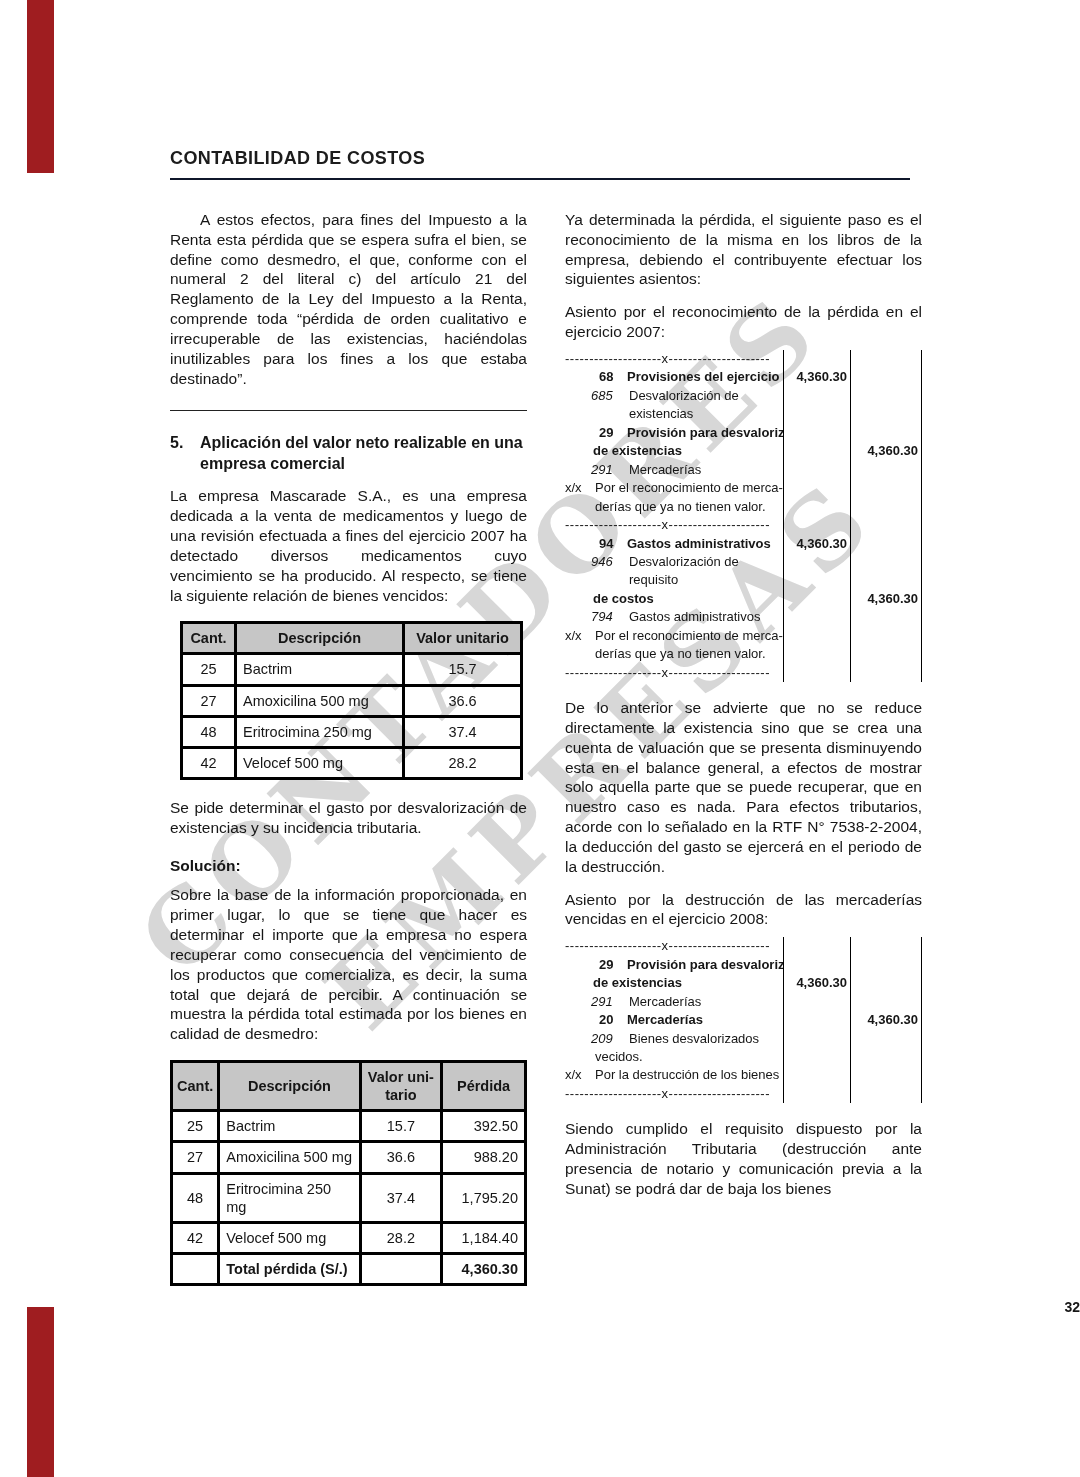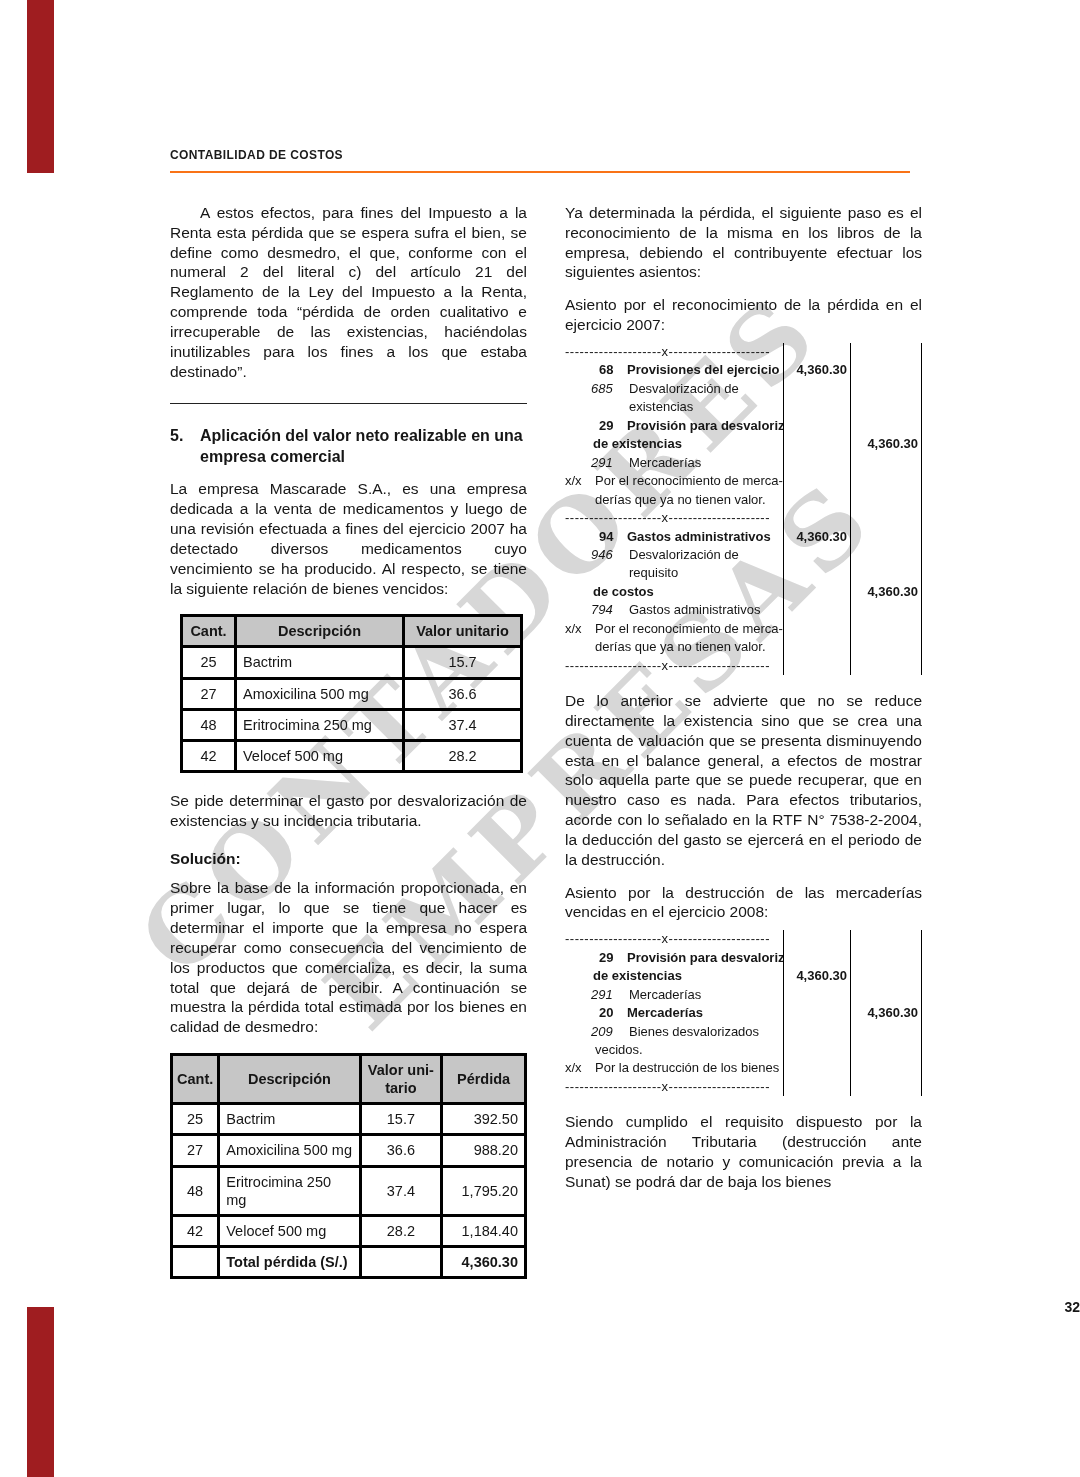--- a/index.html
+++ b/index.html
@@ -9,22 +9,22 @@
   .red-bar{position:absolute;left:27px;width:27px;background:#9f1d20;z-index:3;}
   .red-top{top:0;height:173px;}
   .red-bottom{bottom:0;height:170px;}
   
   .watermark{position:absolute;top:47%;left:50%;transform:translate(-50%,-50%) rotate(-45deg);
              z-index:1;text-align:center;font-family:"DejaVu Serif",serif;font-weight:bold;
              color:#d7d7d7;pointer-events:none;white-space:nowrap;}
   .watermark div{font-size:100px;line-height:1.7;letter-spacing:10px;}
   
   .content{position:relative;z-index:2;padding:148px 170px 0 170px;}
-  .header-title{font-size:12px;font-weight:bold;letter-spacing:.4px;color:#1c1c1c;
-                border-bottom:2px solid #f97316;padding-bottom:9px;}
+  .header-title{font-size:18px;font-weight:bold;letter-spacing:.4px;color:#1c1c1c;
+                border-bottom:2px solid #0f172a;padding-bottom:9px;}
   .cols{display:flex;gap:38px;margin-top:30px;}
   .col{width:357px;flex:none;font-size:15.5px;line-height:1.28;text-align:justify;}
   .para{margin:0 0 13px;}
   .indent{text-indent:30px;}
   .col-rule{border:none;border-top:1.5px solid #222;margin:22px 0;}
   .sec-head{display:flex;font-weight:bold;font-size:16px;margin:0 0 12px;text-align:left;}
   .sec-num{width:30px;flex:none;}
   .sec-title{flex:1;}
   .sol-head{font-weight:bold;margin:18px 0 10px;text-align:left;}
   

